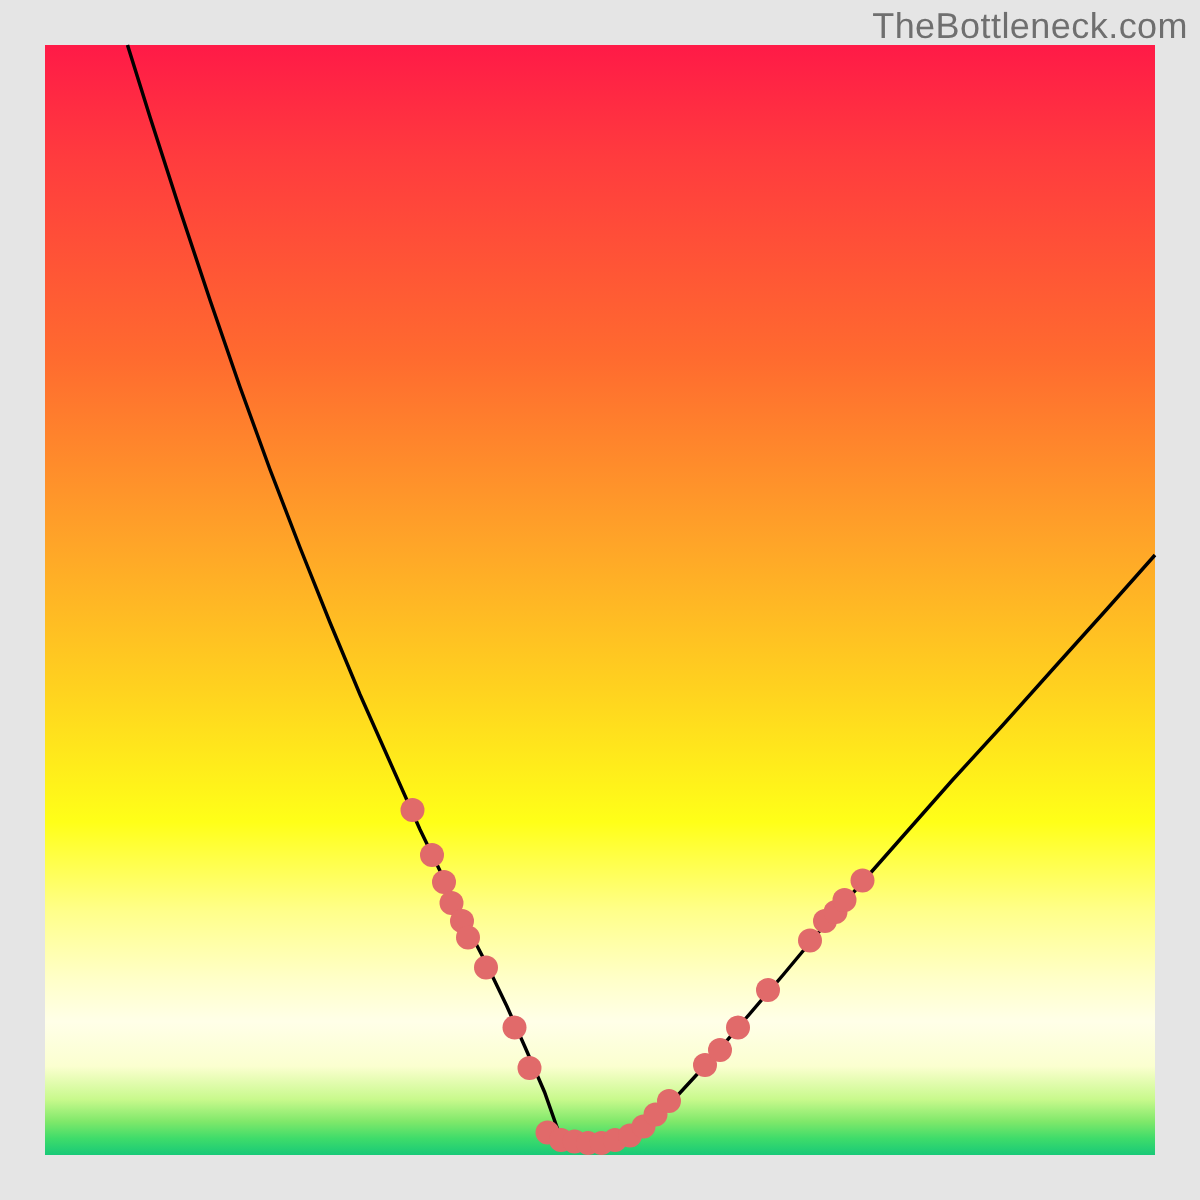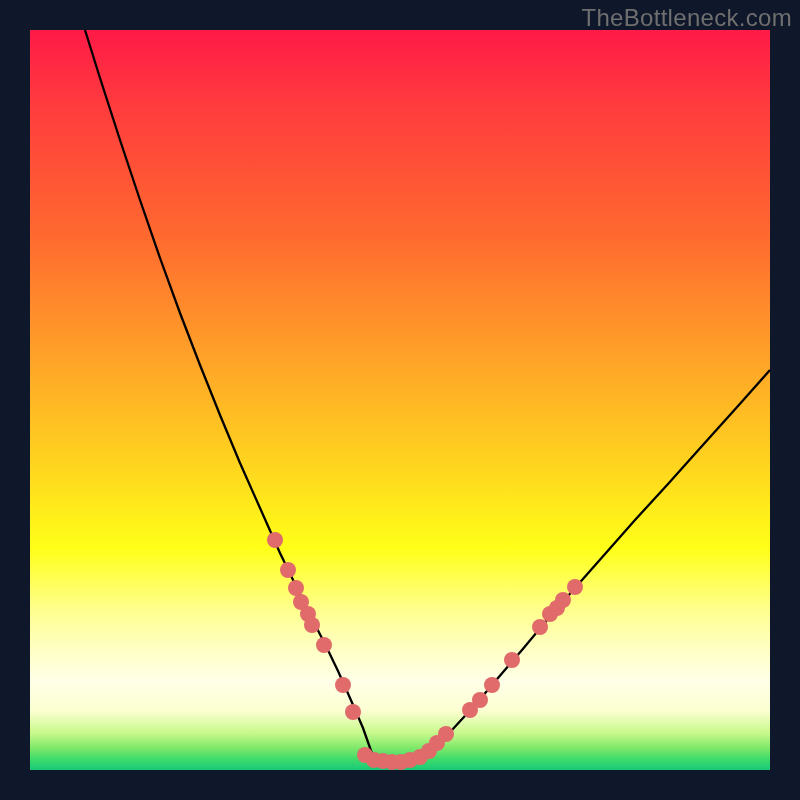--- a/index.html
+++ b/index.html
@@ -10,21 +10,21 @@
     overflow: hidden;
     background: #000;
     font-family: Arial, Helvetica, sans-serif;
   }
   .frame {
     position: absolute;
     left: 0;
     top: 0;
     width: 800px;
     height: 800px;
-    background: #0f172a;
+    background: #e5e5e5;
   }
   .plot-area {
     position: absolute;
     left: 30px;
     top: 30px;
     width: 740px;
     height: 740px;
     background: linear-gradient(
       to bottom,
       #ff1a47 0%,

